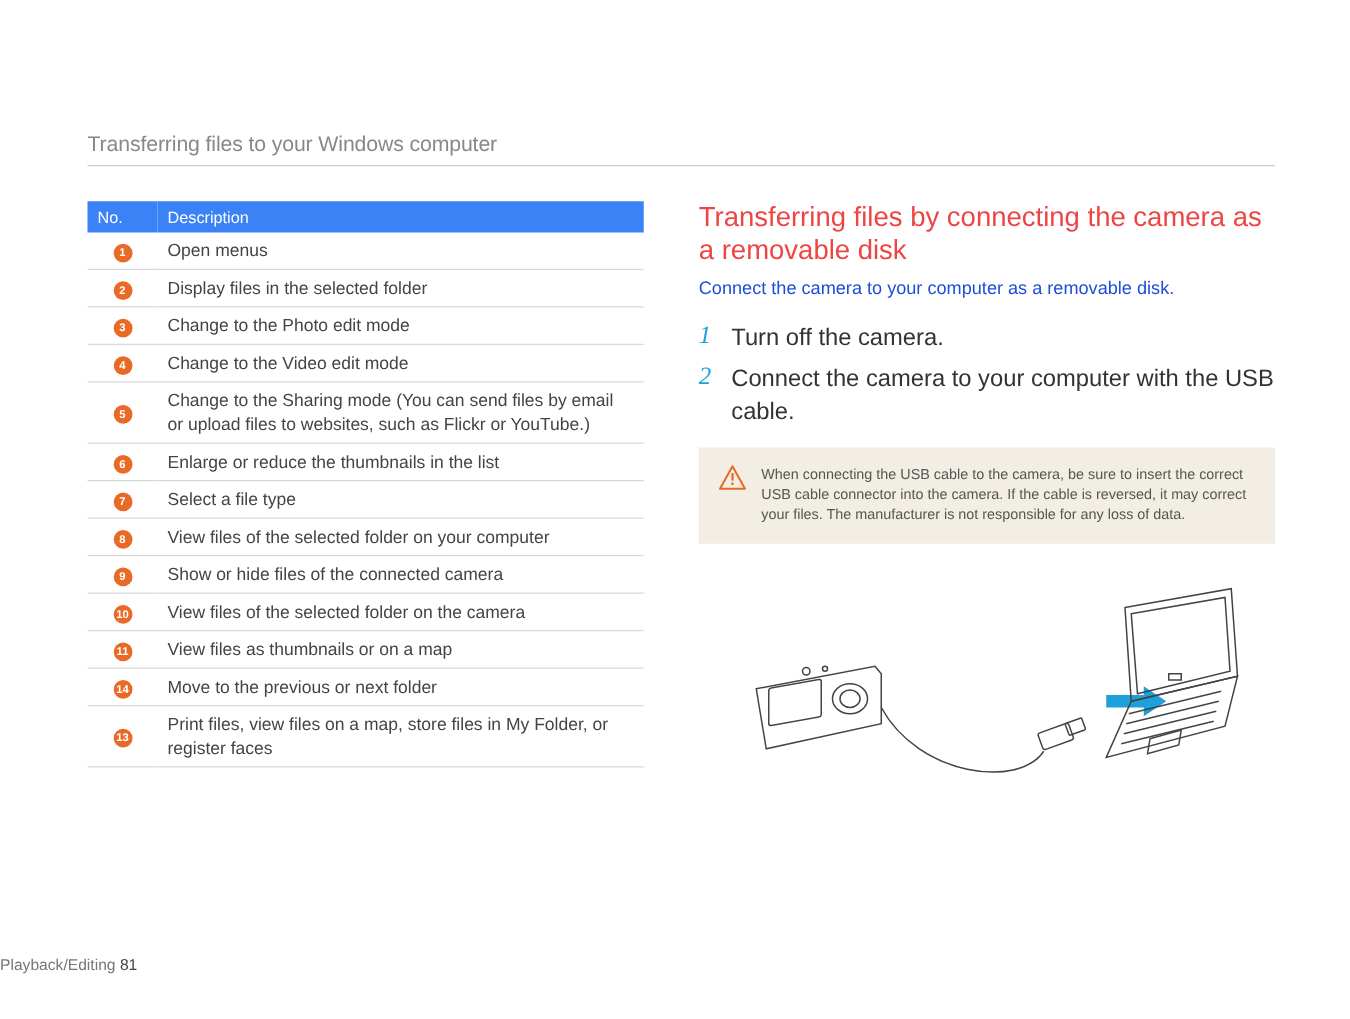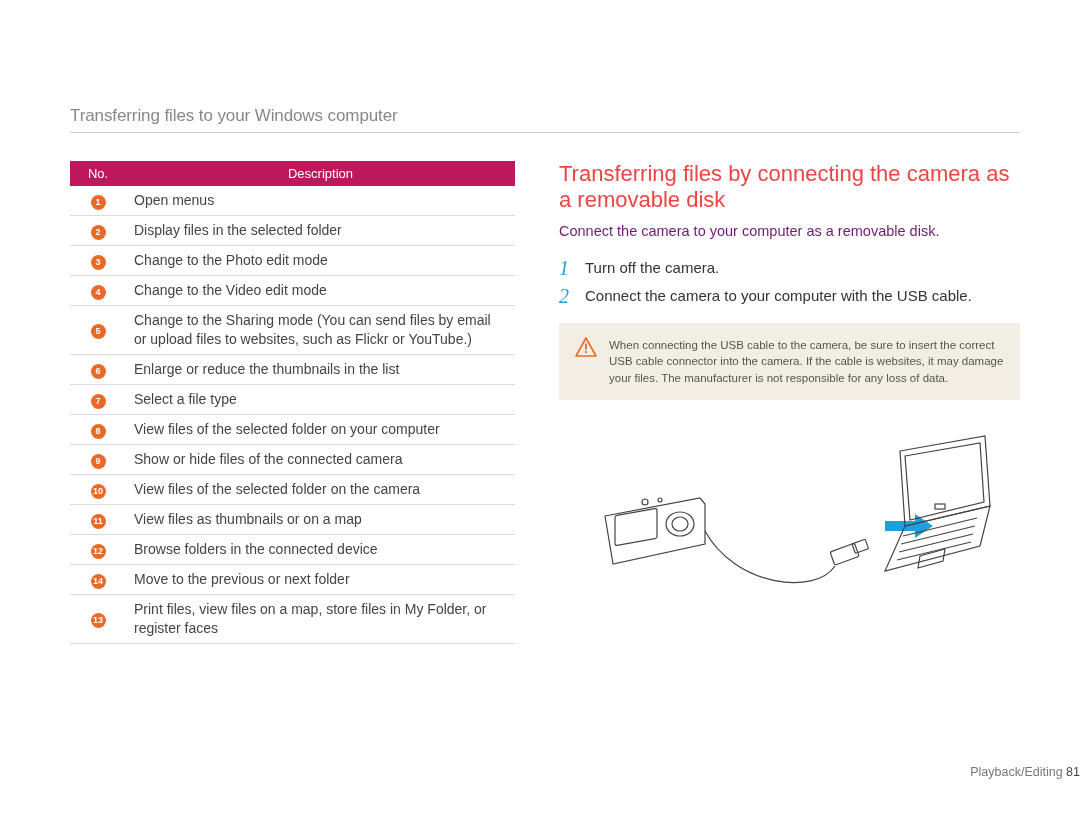--- a/index.html
+++ b/index.html
@@ -36,24 +36,24 @@
     gap: 44px;
   }
   .col-left { width: 445px; }
   .col-right { flex: 1; }
   table.desc {
     border-collapse: collapse;
     width: 100%;
     font-size: 14px;
   }
   table.desc thead th {
-    background: #be185d;
+    background: #3b82f6;
     color: #fff;
     font-weight: 400;
-    text-align: center;
+    text-align: left;
     padding: 5px 8px;
     font-size: 13px;
   }
   table.desc thead th:first-child { width: 56px; }
   table.desc tbody td {
     border-bottom: 1px solid #d9d9d9;
     padding: 5px 8px;
     vertical-align: middle;
     line-height: 1.35;
     font-size: 14px;
@@ -77,40 +77,40 @@
   }
   h2.section-title {
     color: #ef4444;
     font-weight: 300;
     font-size: 22px;
     margin: 0 0 8px 0;
     line-height: 1.2;
   }
   .intro {
     font-size: 14.5px;
-    color: #701a75;
+    color: #1d4ed8;
     margin-bottom: 16px;
     line-height: 1.35;
   }
   .steps { }
   .step {
     display: flex;
     gap: 8px;
     margin-bottom: 6px;
   }
   .step-num {
     color: #1da0db;
     font-size: 20px;
     font-style: italic;
     font-family: "Times New Roman", serif;
     line-height: 1.1;
     min-width: 18px;
   }
   .step-text {
-    font-size: 15px;
+    font-size: 19px;
     color: #333;
     line-height: 1.35;
     padding-top: 1px;
   }
   .caution-box {
     background: #f2eee3;
     display: flex;
     gap: 12px;
     padding: 14px 16px;
     margin-top: 16px;
@@ -124,21 +124,21 @@
   .illustration {
     margin-top: 26px;
     display:flex;
     justify-content: center;
   }
   .footer {
     position: absolute;
     bottom: 36px;
     left: 0;
     width: 100%;
-    text-align: right;
+    text-align: left;
     font-size: 12.5px;
     color: #777;
   }
   .footer .pagenum { color: #444; }
 </style>
 </head>
 <body>
 
 <div class="page">
   <div class="page-title">Transferring files to your Windows computer</div>
@@ -191,24 +191,20 @@
               <td class="num"><span class="circled">9</span></td>
               <td>Show or hide files of the connected camera</td>
             </tr>
           <tr>
               <td class="num"><span class="circled">10</span></td>
               <td>View files of the selected folder on the camera</td>
             </tr>
           <tr>
               <td class="num"><span class="circled">11</span></td>
               <td>View files as thumbnails or on a map</td>
-            </tr>
-          <tr>
-              <td class="num"><span class="circled">12</span></td>
-              <td>Browse folders in the connected device</td>
             </tr>
           <tr>
               <td class="num"><span class="circled">14</span></td>
               <td>Move to the previous or next folder</td>
             </tr>
           <tr>
               <td class="num"><span class="circled">13</span></td>
               <td>Print files, view files on a map, store files in My Folder, or register faces</td>
             </tr>
         </tbody>
@@ -231,21 +227,21 @@
       </div>
 
       <div class="caution-box">
         <span>
           <svg width="22" height="20" viewBox="0 0 22 20">
             <polygon points="11,1 21,19 1,19" fill="none" stroke="#e86a26" stroke-width="1.6" stroke-linejoin="round"></polygon>
             <rect x="10.1" y="6.5" width="1.8" height="6" fill="#e86a26"></rect>
             <rect x="10.1" y="14" width="1.8" height="2" fill="#e86a26"></rect>
           </svg>
         </span>
-        <div class="caution-text">When connecting the USB cable to the camera, be sure to insert the correct USB cable connector into the camera. If the cable is websites, it may damage your files. The manufacturer is not responsible for any loss of data.</div>
+        <div class="caution-text">When connecting the USB cable to the camera, be sure to insert the correct USB cable connector into the camera. If the cable is reversed, it may correct your files. The manufacturer is not responsible for any loss of data.</div>
       </div>
 
       <div class="illustration">
         <svg width="410" height="180" viewBox="0 0 410 180">
 
           <g stroke="#444" stroke-width="1.2" fill="none">
             <path d="M20 90 L115 72 L120 78 L120 118 L28 138 Z"></path>
             <ellipse cx="95" cy="98" rx="14" ry="12"></ellipse>
             <ellipse cx="95" cy="98" rx="8" ry="7"></ellipse>
             <rect x="30" y="95" width="42" height="30" rx="2" transform="skewY(-10)"></rect>

